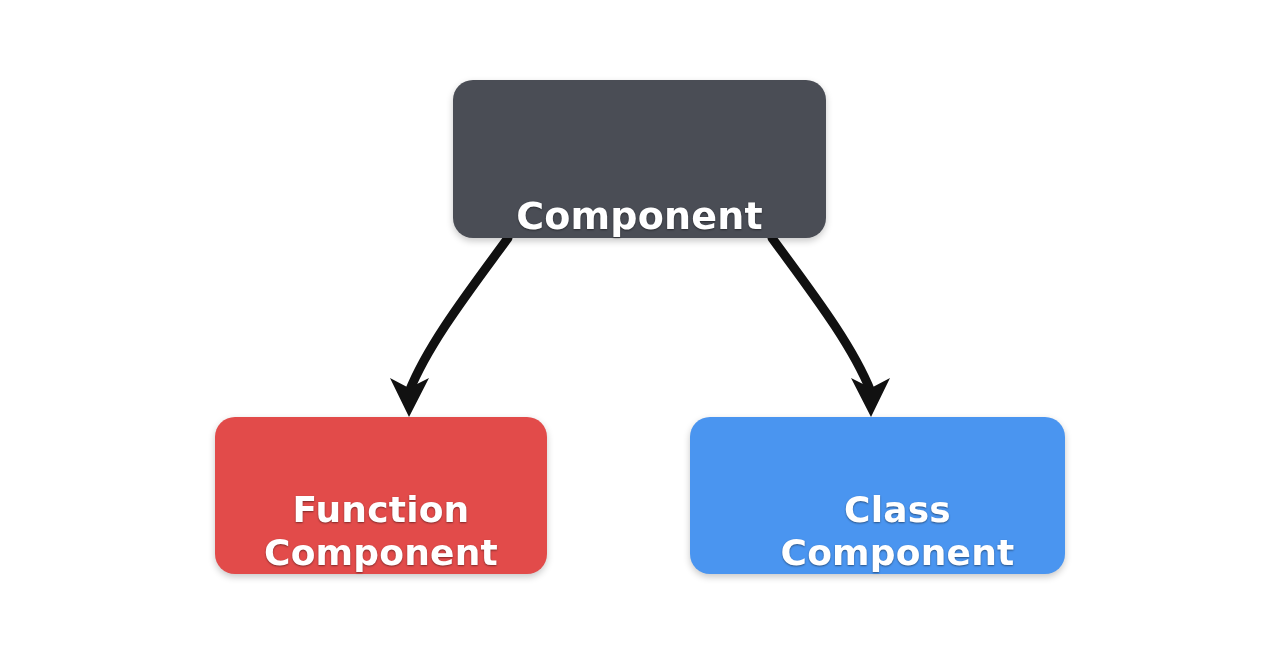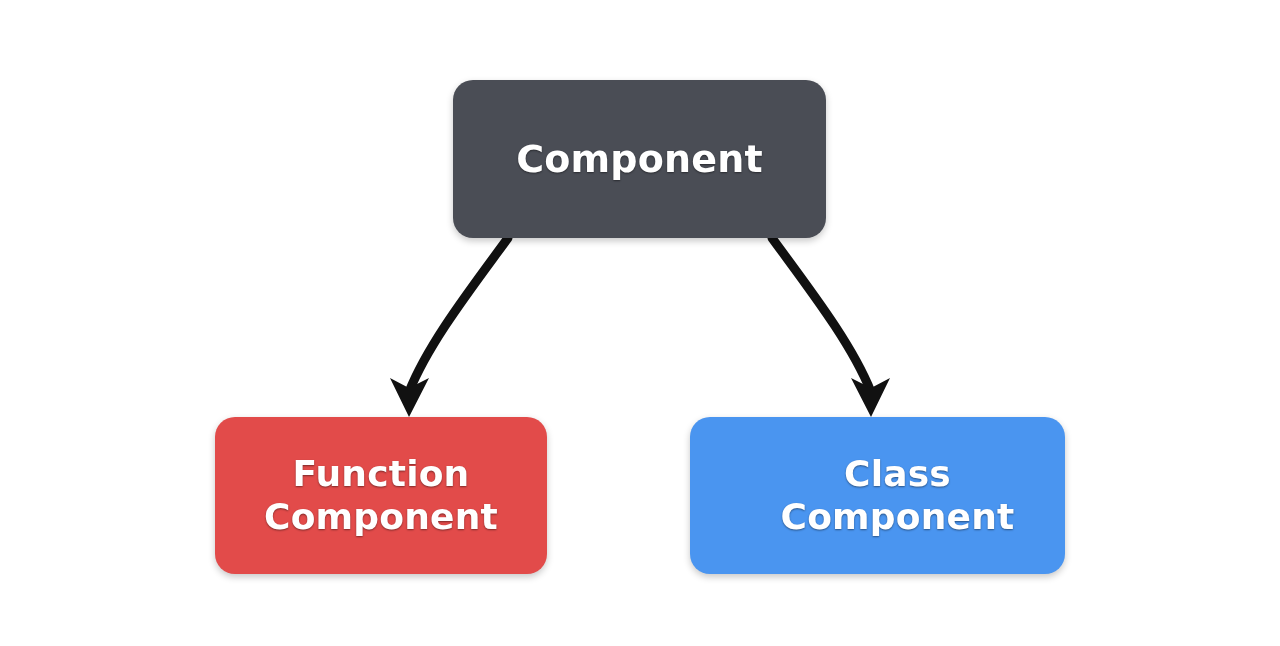--- a/index.html
+++ b/index.html
@@ -23,21 +23,21 @@
     left: 0;
     top: 0;
     width: 1280px;
     height: 646px;
     pointer-events: none;
   }
   .node {
     position: absolute;
     box-sizing: border-box;
     display: flex;
-    align-items: center;
+    align-items: flex-end;
     justify-content: center;
     text-align: center;
     border-radius: 20px;
     color: #ffffff;
     font-weight: bold;
     letter-spacing: 0.2px;
     text-shadow: 0 1px 2px rgba(0,0,0,0.45);
     box-shadow: 0 3px 7px rgba(0,0,0,0.22);
     user-select: none;
   }

